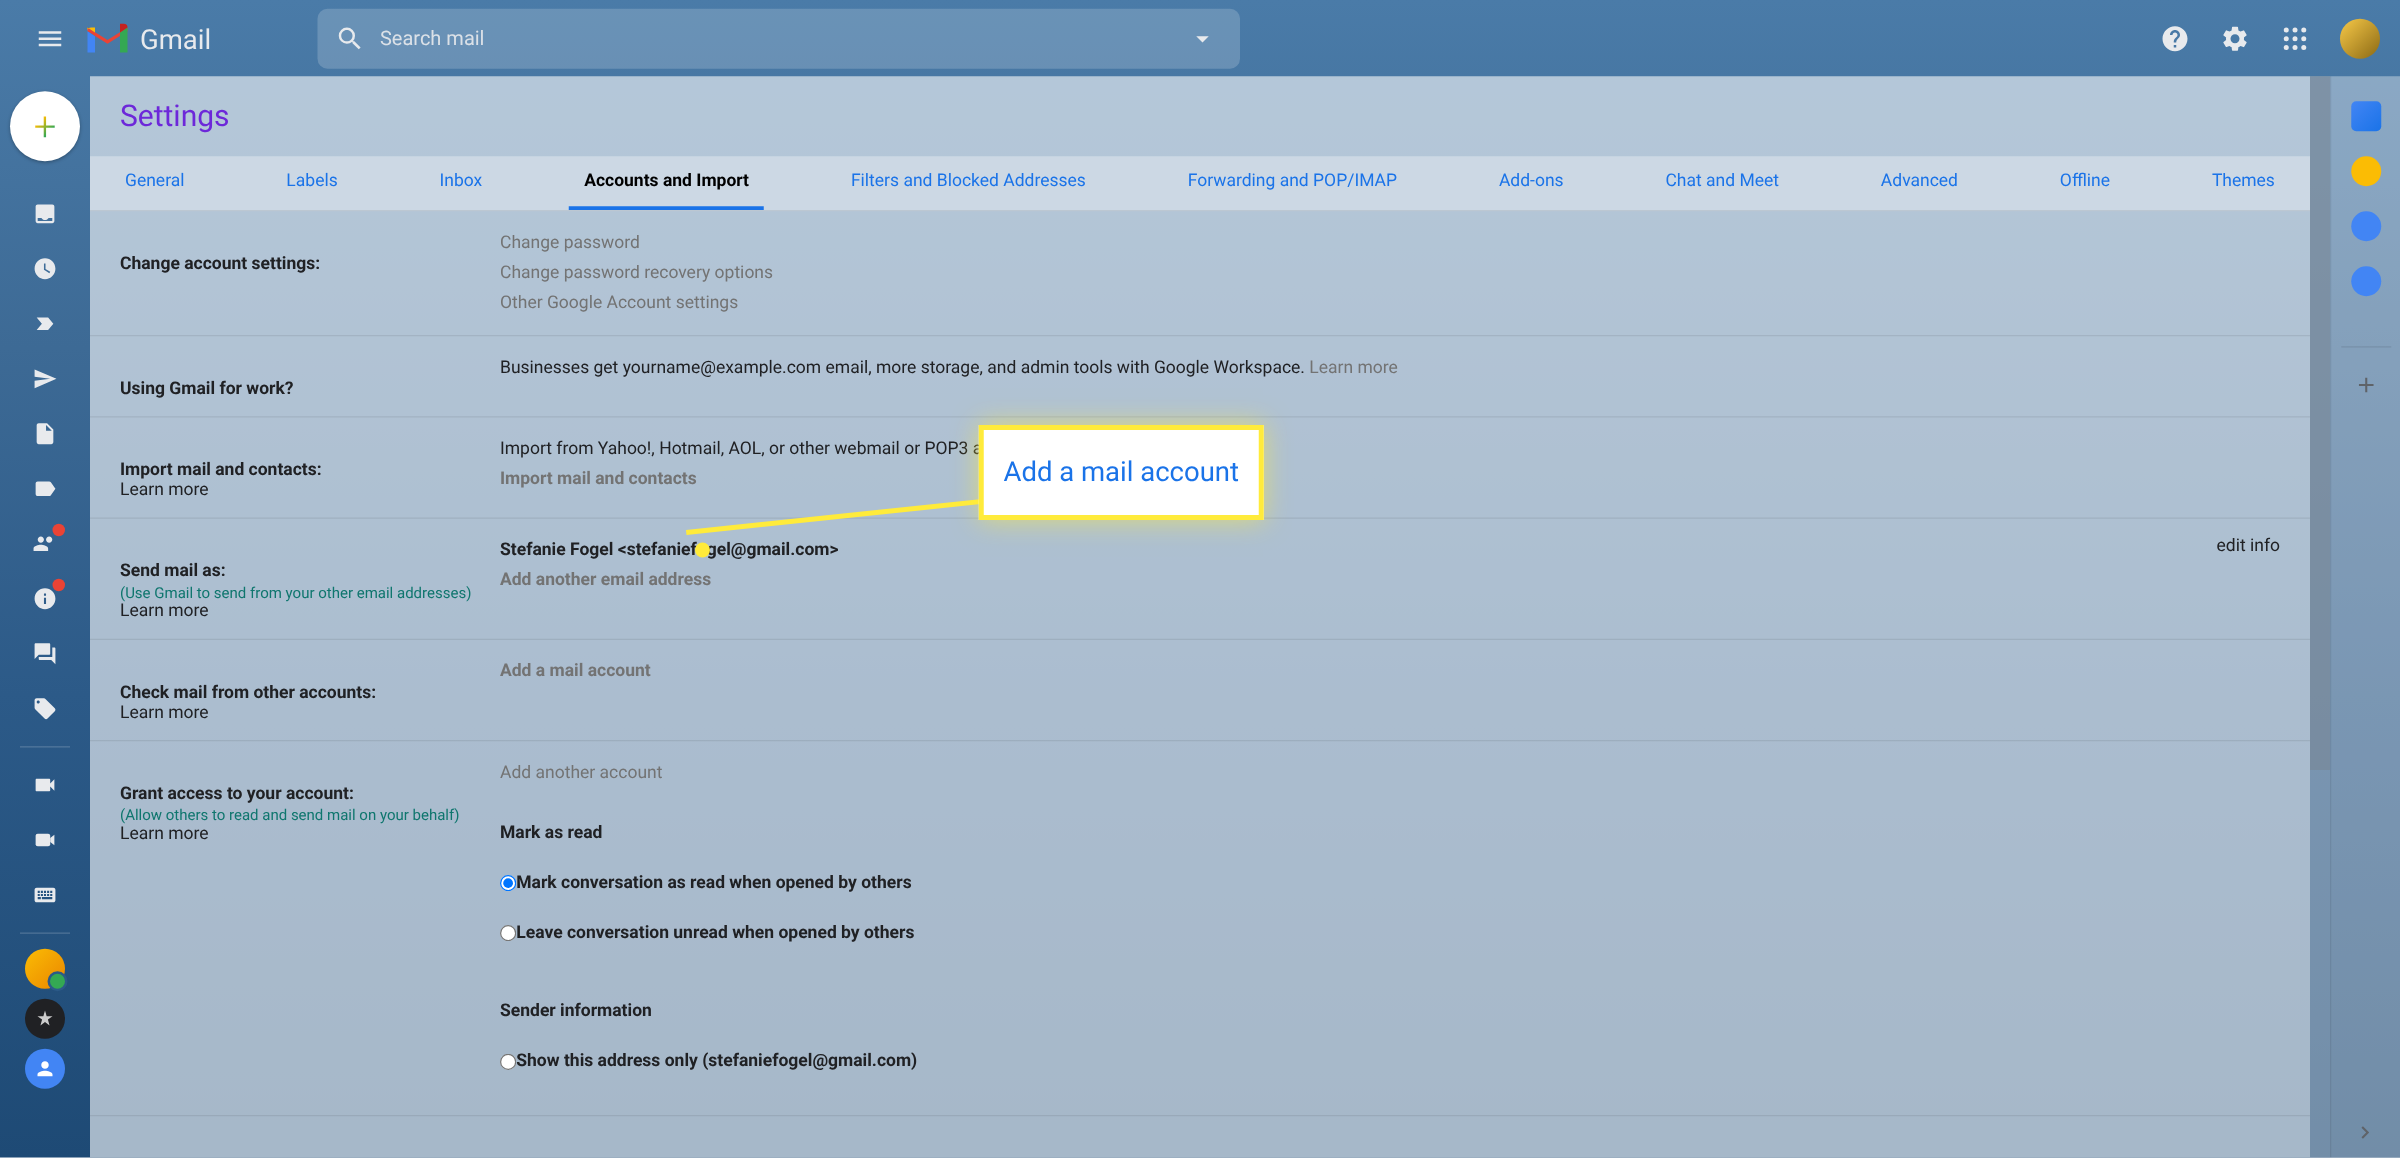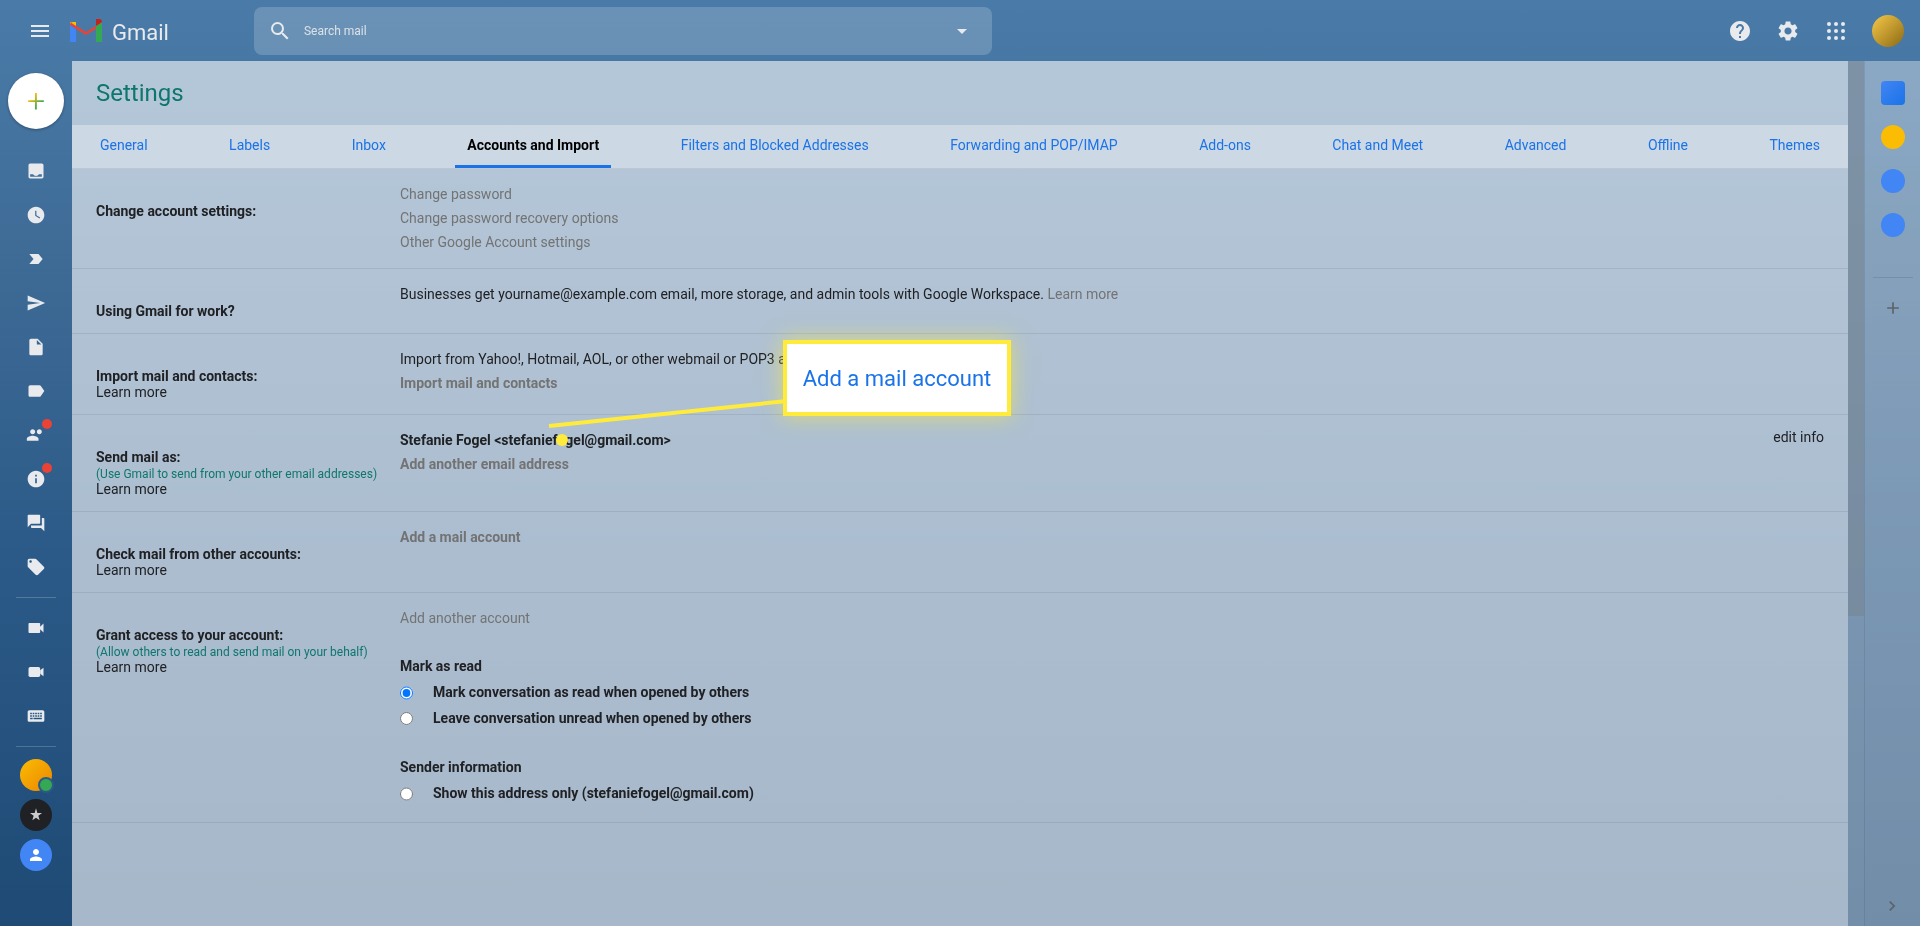--- a/index.html
+++ b/index.html
@@ -5,21 +5,21 @@
 * { margin: 0; padding: 0; box-sizing: border-box; font-family: 'Google Sans', Roboto, Arial, sans-serif; }
 body { width: 1920px; height: 926px; overflow: hidden; position: relative; background: linear-gradient(180deg, #4a7ba8 0%, #3d6a95 30%, #2c5a88 60%, #1e4a75 100%); }
 .header { height: 61px; display: flex; align-items: center; padding: 0 16px; position: relative; z-index: 10; }
 .menu-btn { width: 48px; height: 48px; display: flex; align-items: center; justify-content: center; border-radius: 50%; cursor: pointer; }
 .menu-btn svg { width: 24px; height: 24px; fill: #e8eaed; }
 .logo { display: flex; align-items: flex-end; margin-left: 4px; cursor: pointer; }
 .logo-img { width: 36px; height: 28px; margin-right: 8px; }
 .logo-text { font-size: 22px; color: #e8eaed; font-weight: 400; }
 .search-bar { margin-left: 85px; width: 738px; height: 48px; background: rgba(255,255,255,0.18); border-radius: 8px; display: flex; align-items: center; padding: 0 10px; }
 .search-bar .search-icon { width: 24px; height: 24px; fill: #e8eaed; margin: 0 12px 0 4px; cursor: pointer; }
-.search-input { flex: 1; background: transparent; border: none; outline: none; font-size: 12px; color: #e8eaed; }
+.search-input { flex: 1; background: transparent; border: none; outline: none; font-size: 16px; color: #e8eaed; }
 .search-input::placeholder { color: #e8eaed; opacity: 0.9; }
 .search-options { width: 24px; height: 24px; fill: #e8eaed; cursor: pointer; margin-right: 8px; }
 .header-right { margin-left: auto; display: flex; align-items: center; gap: 8px; }
 .header-icon { width: 40px; height: 40px; display: flex; align-items: center; justify-content: center; border-radius: 50%; cursor: pointer; }
 .header-icon svg { width: 24px; height: 24px; fill: #e8eaed; }
 .avatar { width: 32px; height: 32px; border-radius: 50%; background: linear-gradient(135deg, #f7c948, #8b6914); margin-left: 8px; cursor: pointer; }
 .main-layout { display: flex; height: calc(100% - 61px); }
 .sidebar { width: 72px; display: flex; flex-direction: column; align-items: center; padding-top: 12px; }
 .compose-btn { width: 56px; height: 56px; border-radius: 50%; background: #fff; display: flex; align-items: center; justify-content: center; box-shadow: 0 1px 3px rgba(0,0,0,0.3); margin-bottom: 20px; cursor: pointer; }
 .compose-plus { font-size: 32px; background: linear-gradient(135deg, #ea4335, #fbbc04, #34a853, #4285f4); -webkit-background-clip: text; -webkit-text-fill-color: transparent; font-weight: 300; line-height: 1; }
@@ -27,34 +27,34 @@
 .sidebar-item svg { width: 20px; height: 20px; fill: #e8eaed; }
 .sidebar-badge { position: absolute; top: 4px; right: 4px; width: 10px; height: 10px; background: #ea4335; border-radius: 50%; }
 .sidebar-divider { width: 40px; height: 1px; background: rgba(255,255,255,0.2); margin: 8px 0; }
 .sidebar-avatar { width: 32px; height: 32px; border-radius: 50%; margin: 4px 0; cursor: pointer; position: relative; }
 .sidebar-avatar.yellow { background: linear-gradient(135deg, #fbbc04, #ea8600); }
 .sidebar-avatar.green-dot::after { content: ''; position: absolute; bottom: -2px; right: -2px; width: 12px; height: 12px; background: #34a853; border-radius: 50%; border: 2px solid #2c5a88; }
 .sidebar-avatar.dark { background: #202124; }
 .sidebar-avatar.blue { background: #4285f4; display: flex; align-items: center; justify-content: center; }
 .sidebar-avatar.blue svg { width: 18px; height: 18px; fill: #fff; }
 .content { flex: 1; background: rgba(240,243,246,0.65); border-radius: 0; margin-right: 0; overflow: hidden; display: flex; flex-direction: column; }
-.settings-title { font-size: 24px; color: #0f766e; padding: 18px 24px; font-weight: 400; }
+.settings-title { font-size: 24px; color: #6d28d9; padding: 18px 24px; font-weight: 400; }
 .tabs { display: flex; background: rgba(220,228,236,0.6); border-bottom: 1px solid rgba(0,0,0,0.08); padding: 0 16px; justify-content: space-between; }
 .tab { padding: 12px 12px; font-size: 14px; color: #1a73e8; cursor: pointer; border-bottom: 3px solid transparent; white-space: nowrap; }
 .tab.active { color: #000000; border-bottom-color: #1a73e8; font-weight: 700; }
 .settings-body { flex: 1; overflow-y: auto; padding: 0; }
 .settings-row { display: flex; padding: 14px 24px; border-bottom: 1px solid rgba(0,0,0,0.08); font-size: 14px; color: #202124; }
 .row-label { width: 304px; flex-shrink: 0; margin-top: 20px; }
 .row-label strong { font-weight: 700; }
 .row-label .sub { font-size: 12px; color: #0f766e; margin-top: 2px; }
 .row-content { flex: 1; line-height: 1.7; }
 .row-content .link { color: #737373; cursor: pointer; }
 .row-content strong { font-weight: 700; }
 .row-right { margin-left: auto; }
-.radio-group label { display: flex; gap: 20px; margin: 2px 0; cursor: pointer; }
+.radio-group label { display: flex; align-items: center; gap: 0; margin: 16px 0; cursor: pointer; }
 .radio-group input { cursor: pointer; }
 .callout { position: absolute; top: 340px; left: 783px; width: 228px; height: 76px; background: #fff; border: 4px solid #ffeb3b; box-shadow: 0 0 20px rgba(255,235,59,0.6); display: flex; align-items: center; justify-content: center; font-size: 22px; color: #1a73e8; font-weight: 400; z-index: 100; }
 .callout-line { position: absolute; top: 424px; left: 549px; width: 244px; height: 4px; background: #ffeb3b; transform-origin: left center; transform: rotate(-6deg); z-index: 99; }
 .callout-dot { position: absolute; top: 434px; left: 556px; width: 12px; height: 12px; background: #ffeb3b; border-radius: 50%; z-index: 99; }
 .right-panel { width: 56px; background: rgba(240,243,246,0.4); border-left: 1px solid rgba(0,0,0,0.08); display: flex; flex-direction: column; align-items: center; padding-top: 20px; gap: 20px; }
 .right-panel-item { width: 24px; height: 24px; cursor: pointer; border-radius: 4px; }
 .rp-cal { background: linear-gradient(135deg, #4285f4, #1a73e8); }
 .rp-keep { background: #fbbc04; border-radius: 50%; }
 .rp-tasks { background: #4285f4; border-radius: 50%; }
 .rp-contacts { background: #4285f4; border-radius: 50%; }

